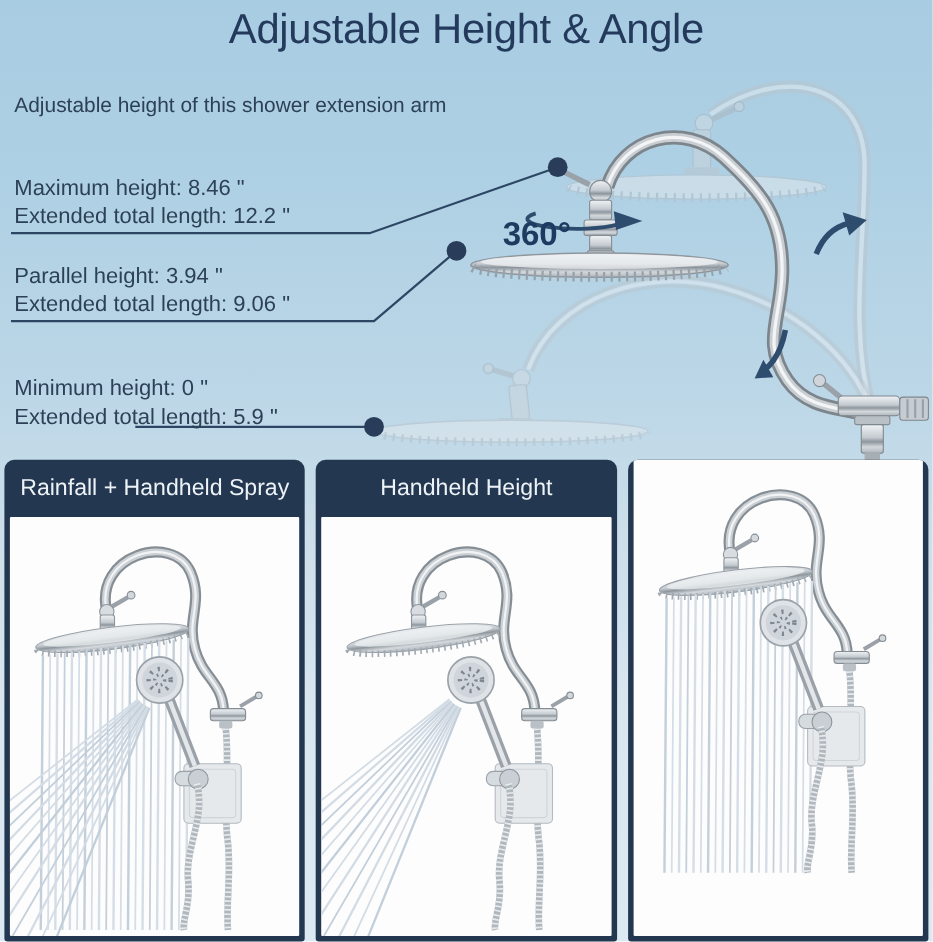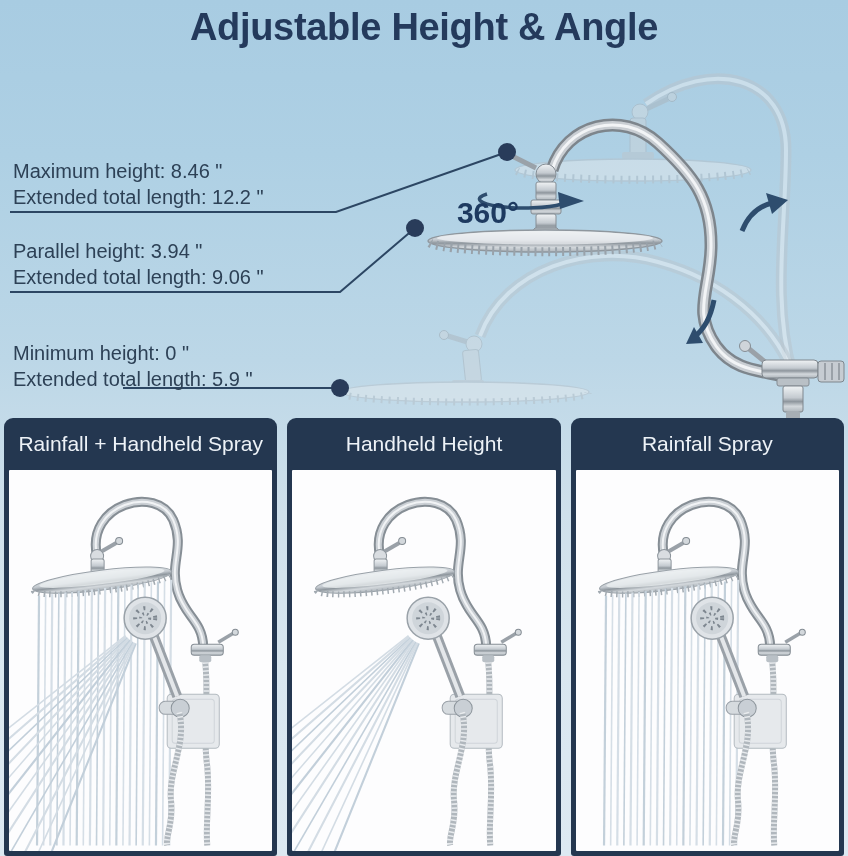--- a/index.html
+++ b/index.html
@@ -1,20 +1,20 @@
 <!DOCTYPE html>
 <html><head>
 <meta charset="utf-8">
 <style>
   html,body{margin:0;padding:0;background:#fff;}
   .poster{position:relative;width:848px;height:856px;overflow:hidden;
     font-family:"Liberation Sans",sans-serif;
     background:linear-gradient(180deg,#a8cce2 0%,#aed0e4 18%,#bcd7e7 42%,#cfe0eb 60%,#d9e7f0 78%,#dde9f2 100%);}
   .title{position:absolute;top:6px;left:0;right:0;text-align:center;
-    font-size:38px;font-weight:700;color:#243a5c;letter-spacing:-0.3px;}
+    font-size:38px;font-weight:400;color:#243a5c;letter-spacing:-0.3px;}
   .intro{position:absolute;left:13px;top:84px;font-size:19px;line-height:25px;color:#2d4156;}
   .callout{position:absolute;left:13px;font-size:20px;line-height:26px;color:#2d4156;}
   .c0{top:158px}.c1{top:238px}.c2{top:340px}
   .diagram{position:absolute;left:0;top:0;}
   .panels{position:absolute;left:0;right:0;top:418px;bottom:0;display:flex;gap:10px;padding:0 4px;box-sizing:border-box;}
   .panel{flex:1;background:#243750;border-radius:9px 9px 3px 3px;display:flex;flex-direction:column;overflow:hidden;min-width:0;}
   .panel-head{height:52px;flex:0 0 52px;display:flex;align-items:center;justify-content:center;
     color:#edf2f7;font-size:21px;white-space:nowrap;}
   .photo{flex:1;margin:0 5px 5px;background:#fdfdfe;overflow:hidden;border-radius:1px;}
   .photo svg{width:100%;height:100%;display:block;}
@@ -114,20 +114,21 @@
       <path d="M 10 292 L 340 292 L 415 228"></path>
       <path d="M 123 388 L 338 388"></path>
     </g>
     <circle cx="507" cy="152" r="9" fill="#293c5a"></circle>
     <circle cx="415" cy="228" r="9" fill="#293c5a"></circle>
     <circle cx="340" cy="388" r="9" fill="#293c5a"></circle>
   </svg>
 
   <div class="title">Adjustable Height &amp; Angle</div>
   <div class="intro">
+    <div>Adjustable height of this shower extension arm</div>
   </div>
   <div class="callout c0">
     <div>Maximum height: 8.46 "</div>
     <div>Extended total length: 12.2 "</div>
   </div>
   <div class="callout c1">
     <div>Parallel height: 3.94 "</div>
     <div>Extended total length: 9.06 "</div>
   </div>
   <div class="callout c2">
@@ -293,21 +294,20 @@
               <line x1="119.6314796570665" y1="168.89633672919098" x2="-80.0644685267221" y2="399.4316448253211" stroke="#d3dce4" stroke-width="1.6"></line>
               <line x1="118.75951140660825" y1="168.1042965359367" x2="-91.57444943277096" y2="388.9767142743643" stroke="#d3dce4" stroke-width="2.1"></line>
               <line x1="117.92582135226078" y1="167.27206027692145" x2="-102.57915815015755" y2="377.9911956553632" stroke="#c2cfda" stroke-width="1.6"></line>
               <line x1="117.1322604944307" y1="166.4014757247627" x2="-113.05416147351477" y2="366.4994795668674" stroke="#d3dce4" stroke-width="2.1"></line>
               <line x1="116.38059073667293" y1="165.4944757948785" x2="-122.97620227591733" y2="354.5270804923963" stroke="#d3dce4" stroke-width="1.6"></line>
             </g>
   </svg>
         </div>
     </section>
     <section class="panel">
-      <header class="panel-head">Rainfall Spray</header>
       <div class="photo">
           <svg viewBox="0 0 263 375" preserveAspectRatio="xMidYMin meet">
 
     <g>
       <path d="M 88 86 C 76 34, 148 14, 164 50 C 176 78, 160 92, 168 120 C 175 146, 193 150, 194 176" fill="none" stroke="#868e95" stroke-width="10"></path>
       <path d="M 88 86 C 76 34, 148 14, 164 50 C 176 78, 160 92, 168 120 C 175 146, 193 150, 194 176" fill="none" stroke="#cbd0d5" stroke-width="6"></path>
       <path d="M 88 86 C 76 34, 148 14, 164 50 C 176 78, 160 92, 168 120 C 175 146, 193 150, 194 176" fill="none" stroke="#f1f3f5" stroke-width="2"></path>
       <line x1="88" y1="84" x2="107" y2="73" stroke="#9aa1a8" stroke-width="4"></line>
       <circle cx="110" cy="71" r="3.5" fill="#d3d8dc" stroke="#848c93"></circle>
       <circle cx="88" cy="86" r="6.5" fill="#d9dde1" stroke="#8d959c"></circle>

